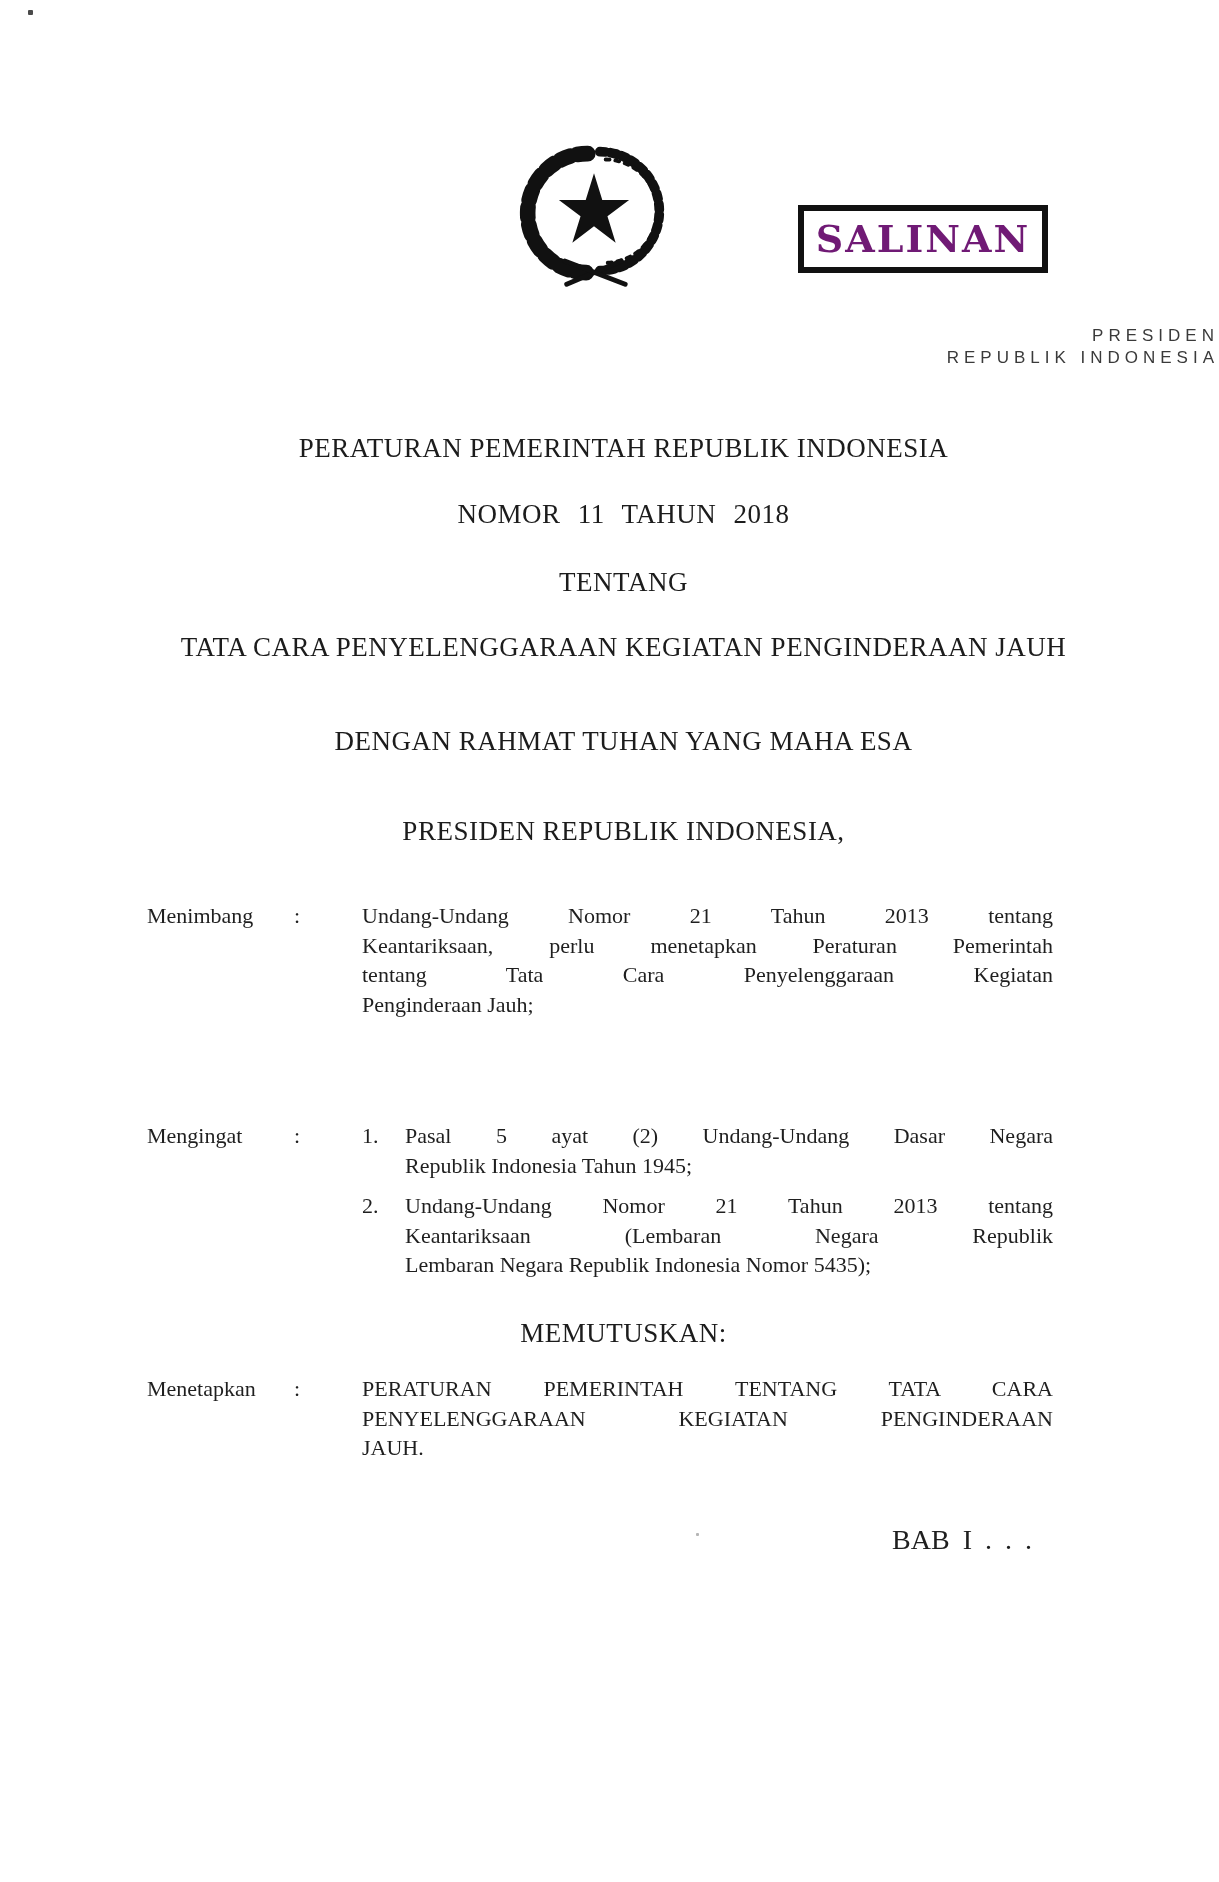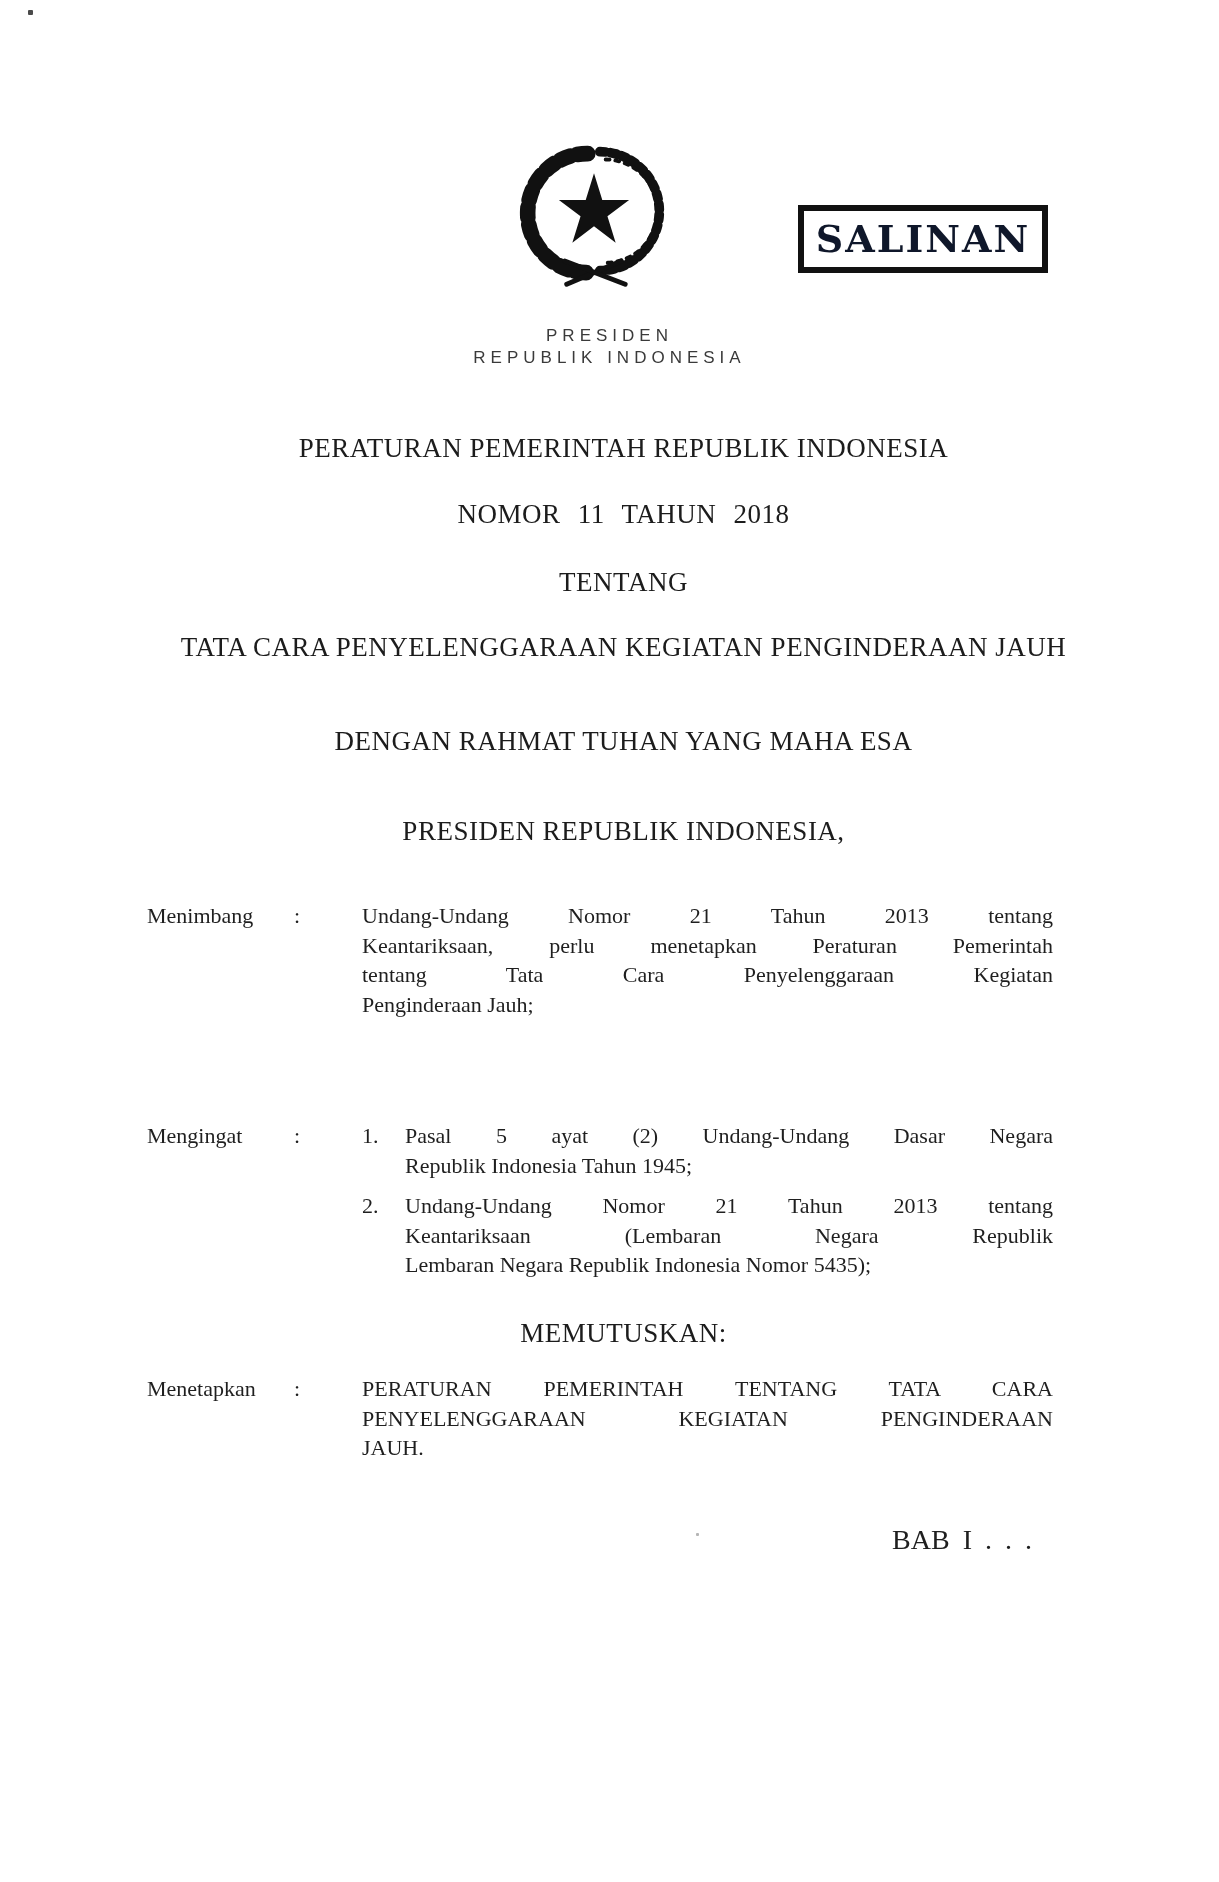--- a/index.html
+++ b/index.html
@@ -11,37 +11,37 @@
     font-family:"Liberation Serif", serif;
     color:#1f1f1f;
     overflow:hidden;
   }
   .abs{position:absolute;}
 
   
   .speck{position:absolute;border-radius:1px;}
 
   
-  .lh-line{left:0;right:0;text-align:center;
+  .lh-line{left:0;right:0;text-align:right;
     font-family:"Liberation Sans", sans-serif;
     color:#3a3a3a;line-height:1;}
   .lh1{top:327px;font-size:17px;letter-spacing:5px;}
   .lh2{top:349px;font-size:17px;letter-spacing:5px;}
 
   
   .stamp{
     left:798px;top:205px;width:250px;height:68px;
     border:6px solid #111;box-sizing:border-box;
     display:flex;align-items:center;justify-content:center;
     background:#fff;
   }
   .stamp span{
     font-family:"DejaVu Serif", serif;
     font-weight:bold;font-size:38px;letter-spacing:2px;
-    color:#0f172a;line-height:1;
+    color:#701a75;line-height:1;
   }
 
   
   .head{left:0;right:0;text-align:center;font-size:27px;
     letter-spacing:0.5px;line-height:1;color:#1c1c1c;padding-left:28px;}
   .h-title1{top:435px;}
   .h-title2{top:501px;word-spacing:10px;}
   .h-title3{top:569px;}
   .h-title4{top:634px;text-align:center;}
   .h-title5{top:728px;}

